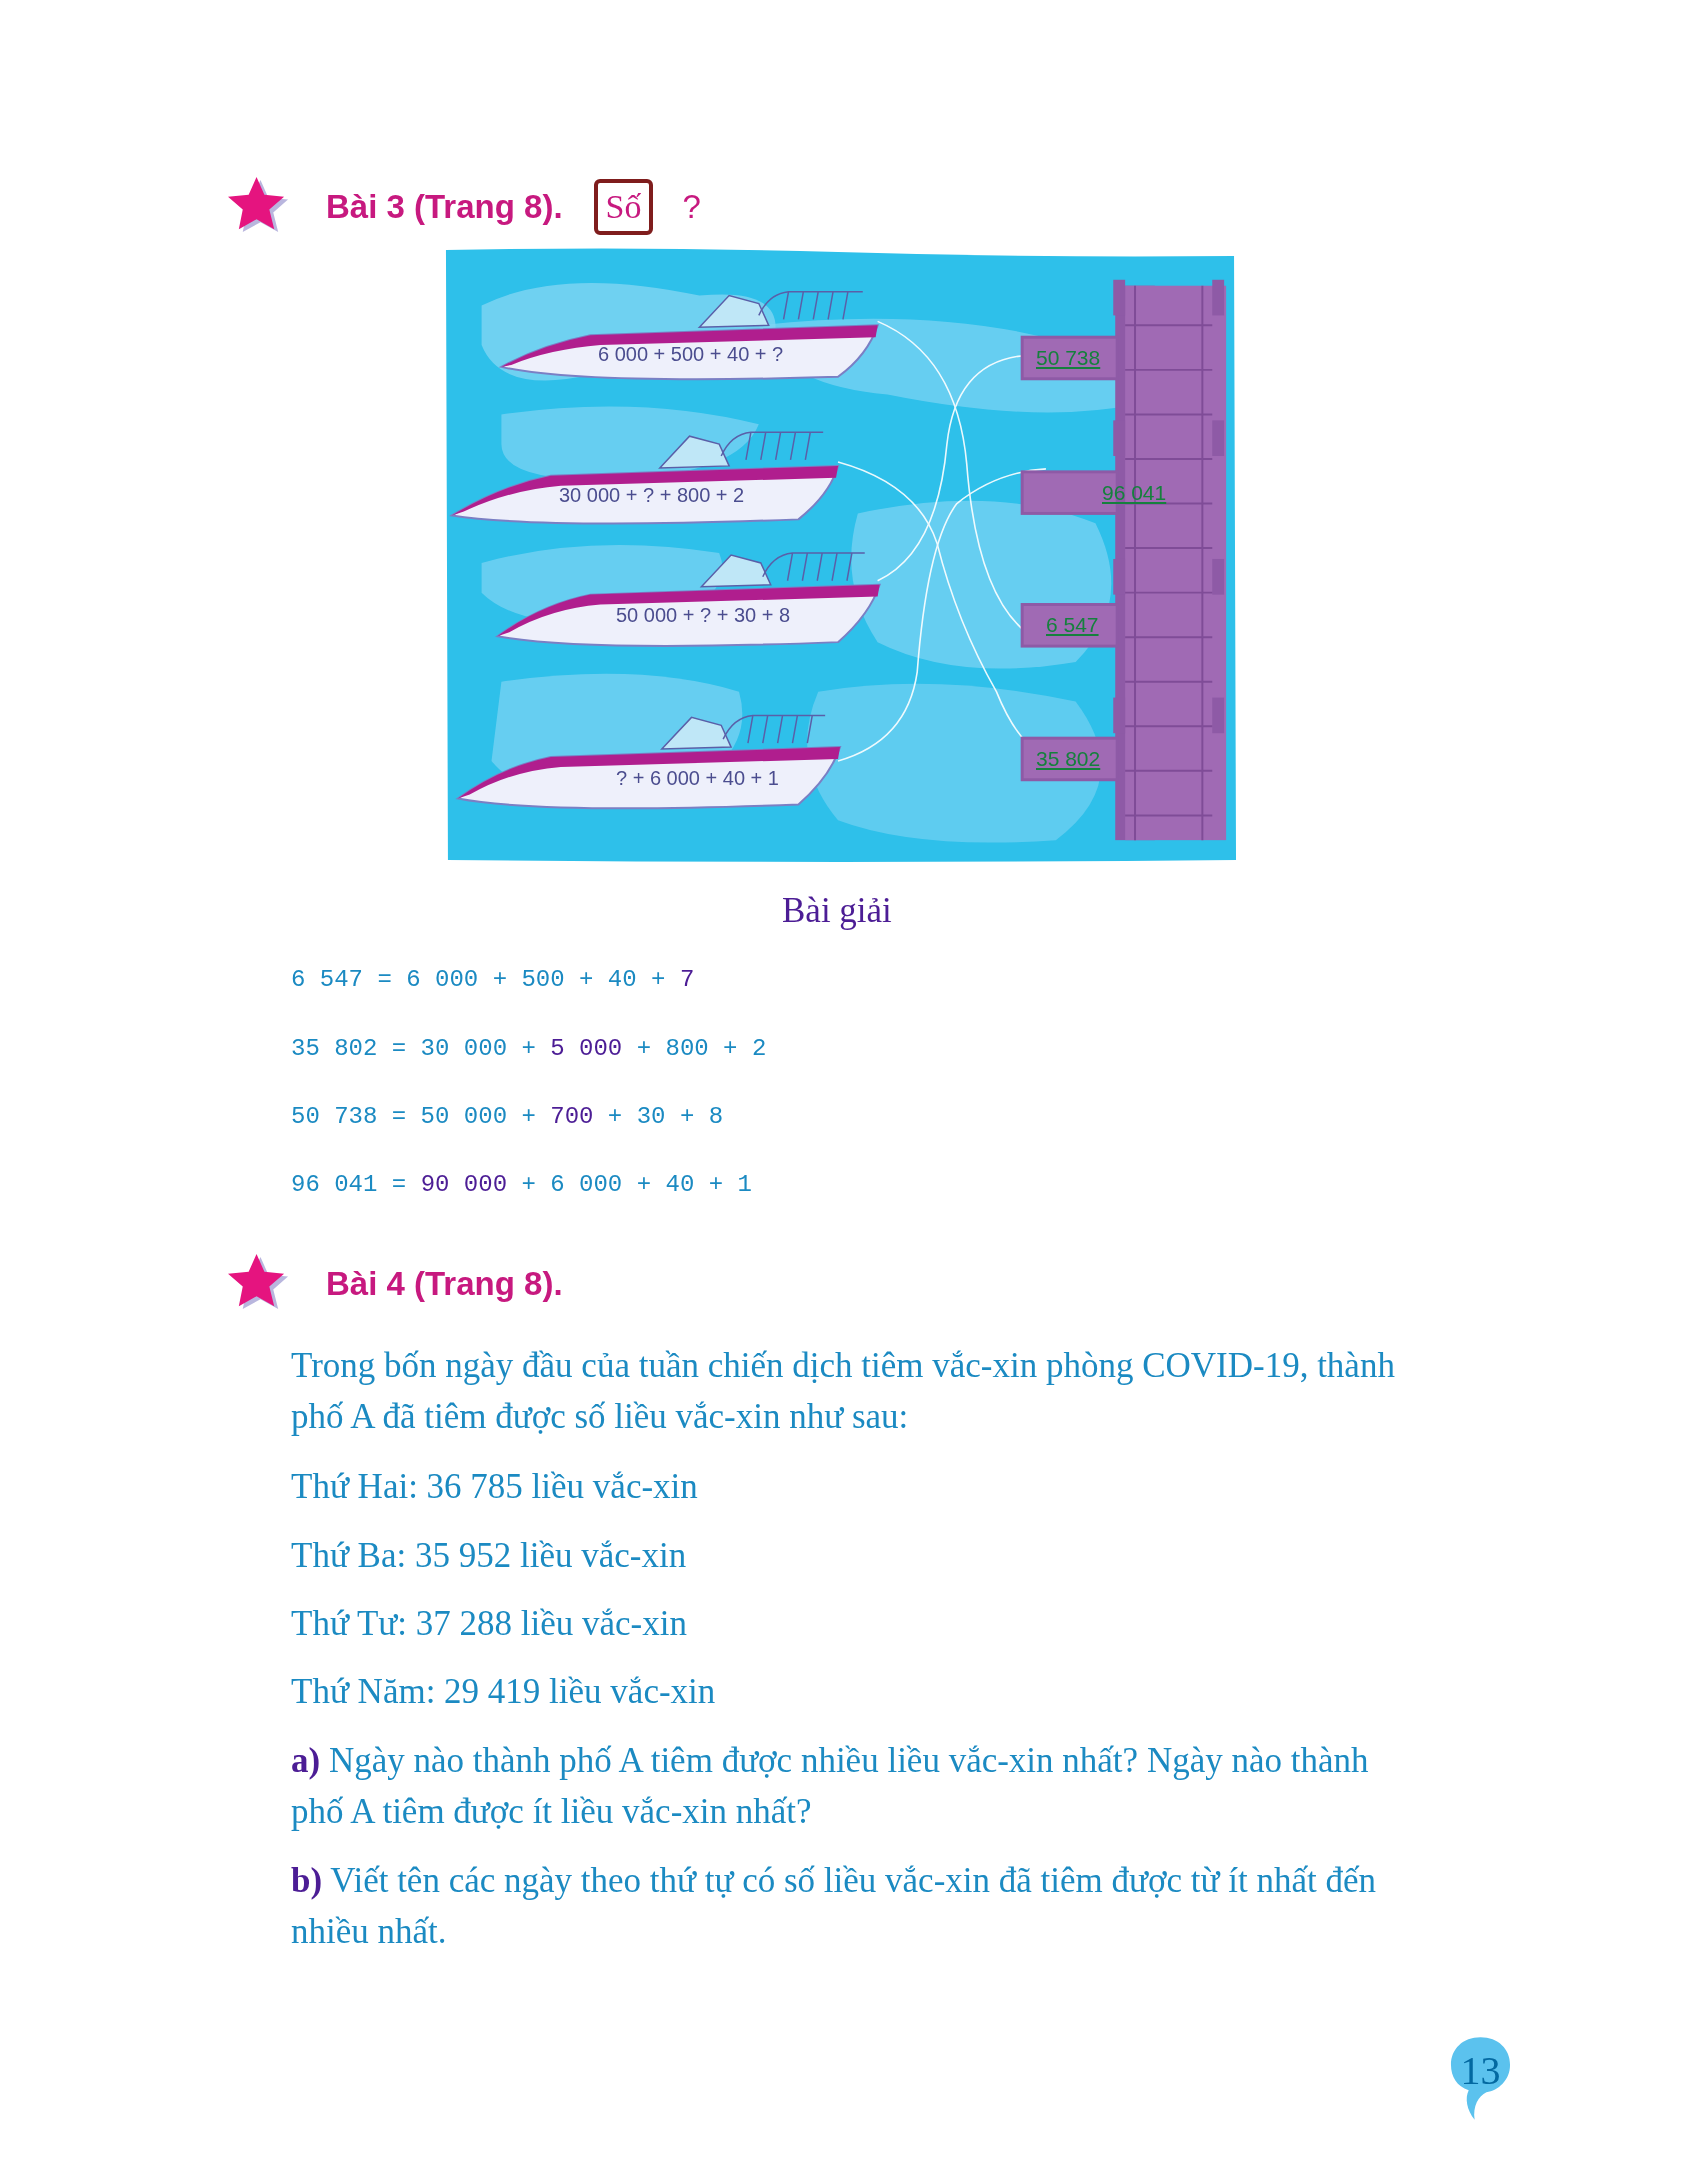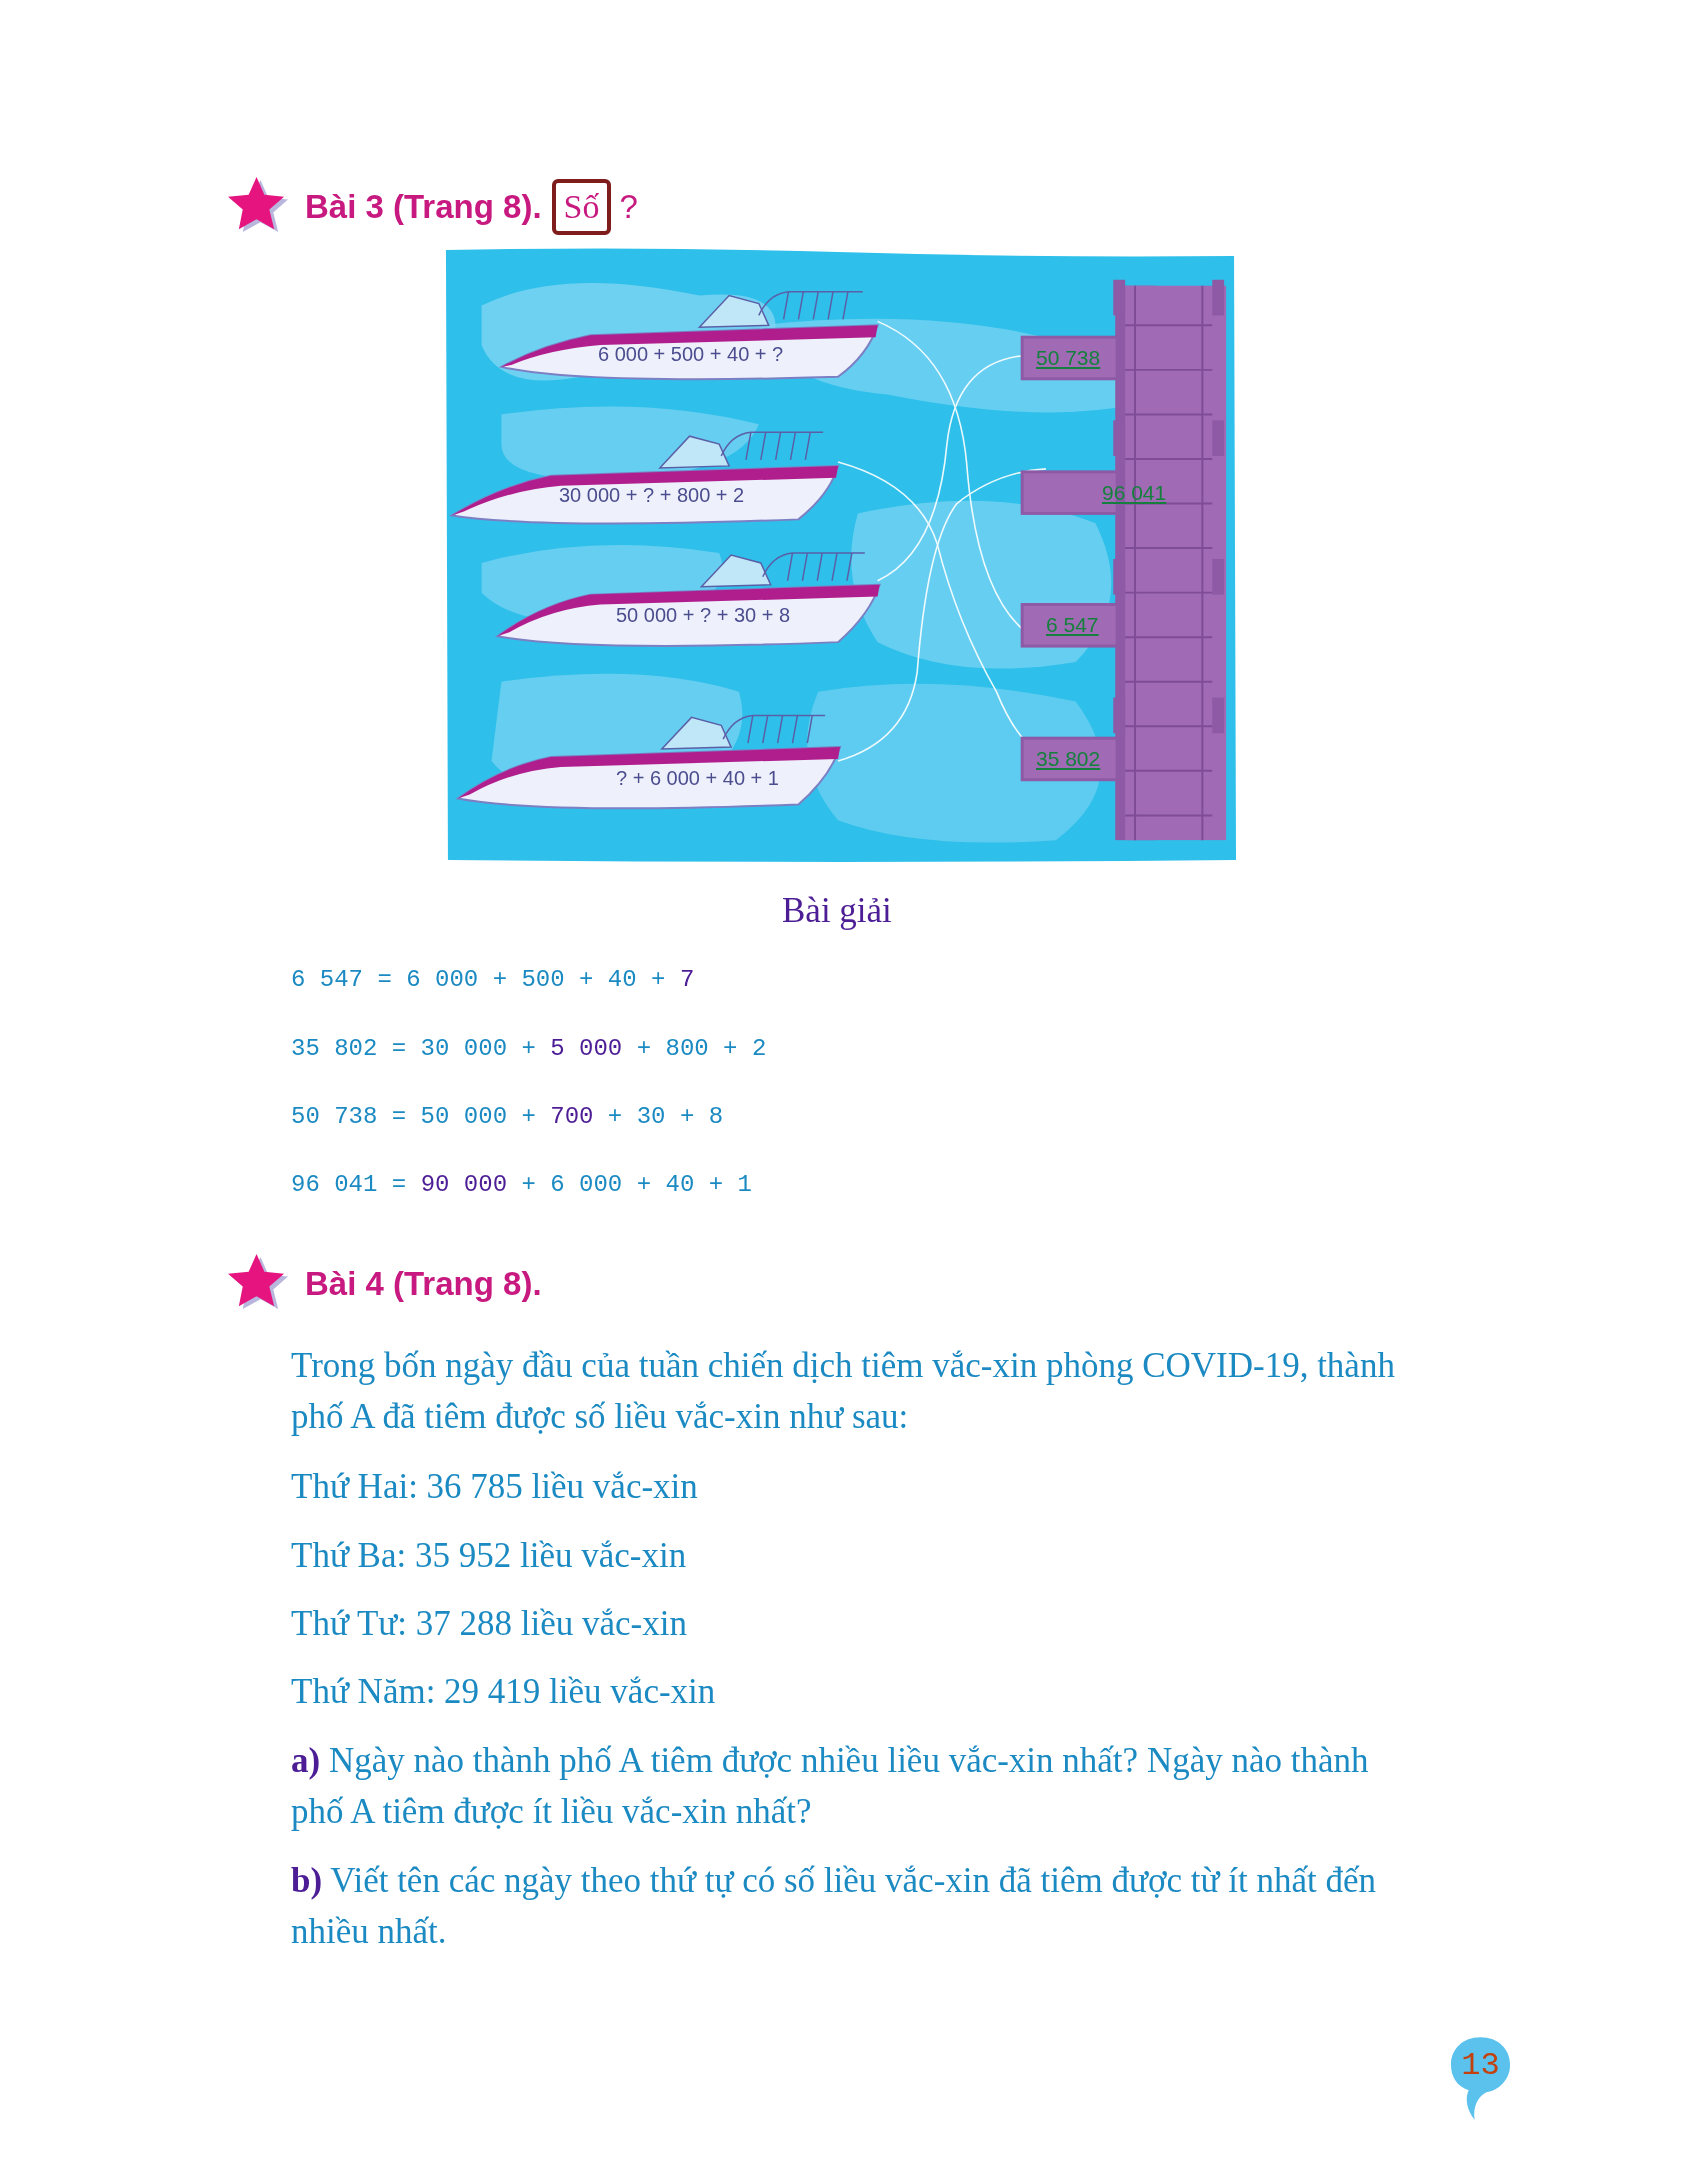--- a/index.html
+++ b/index.html
@@ -1,21 +1,21 @@
 <!DOCTYPE html>
 <html><head>
 <meta charset="utf-8">
 <style>
   html, body { margin:0; padding:0; background:#ffffff; }
   body { width:1683px; height:2178px; position:relative; overflow:hidden; }
   .abs { position:absolute; }
   .heading {
     font-family:"Liberation Sans", "DejaVu Sans", sans-serif;
     font-weight:bold; color:#c7197f; font-size:33px; white-space:nowrap;
-    display:flex; align-items:center;
+    display:flex; align-items:center;gap:21px;
   }
   .so-box {
     display:inline-block; border:4px solid #7f1d1d; border-radius:6px;
     font-family:"Liberation Serif", serif; font-weight:normal; font-size:34px;
     padding:0 8px; margin:0 8px 0 10px; line-height:48px; height:48px;
   }
   .serif { font-family:"Liberation Serif", "DejaVu Serif", serif; }
   .blue { color:#1b8ac2; }
   .mag { color:#4c1d95; }
   .sol-line { font-size:24px; white-space:nowrap;font-family:Liberation Mono, monospace; }
@@ -23,21 +23,21 @@
   .boat-label {
     font-family:"Liberation Sans", sans-serif; font-size:20px; color:#4b4d8f;
     white-space:nowrap;
   }
   .dock-label {
     font-family:"Liberation Sans", sans-serif; font-size:21px; color:#15803d;
     white-space:nowrap;
     text-decoration:underline;
   }
   .page-num {
-    font-family:Liberation Mono, monospace; color:#c2410c; font-size:32px;
+    font-family:Liberation Serif, serif; color:#0369a1; font-size:40px;
   }
 </style>
 </head>
 <body>
 
 <div class="abs heading" style="left:226px; top:176px;">
   <svg width="65" height="61" viewBox="0 0 66 62" style="margin-right:14px;">
     <polygon points="35,4 43,22 63,24 48,37 53,57 35,47 17,57 21,37 6,24 27,22" fill="#8a86c8" opacity="0.6"></polygon>
     <polygon points="31,1 39,19 59,21 44,34 49,54 31,44 13,54 17,34 2,21 23,19" fill="#e5147f"></polygon>
   </svg>

